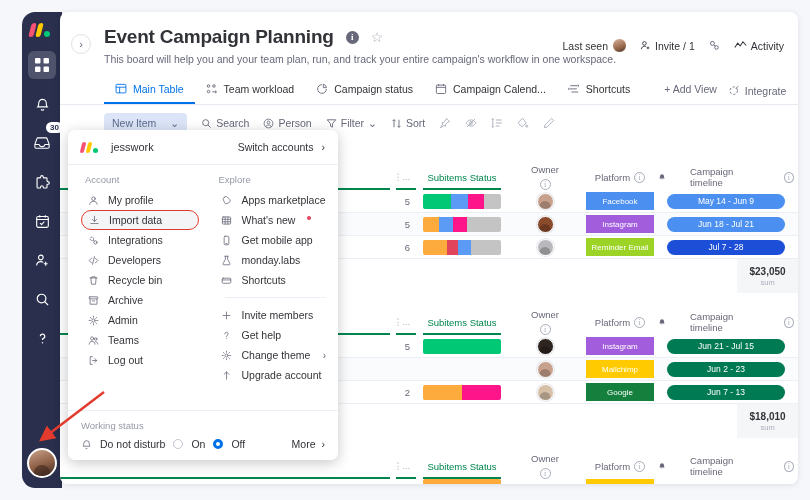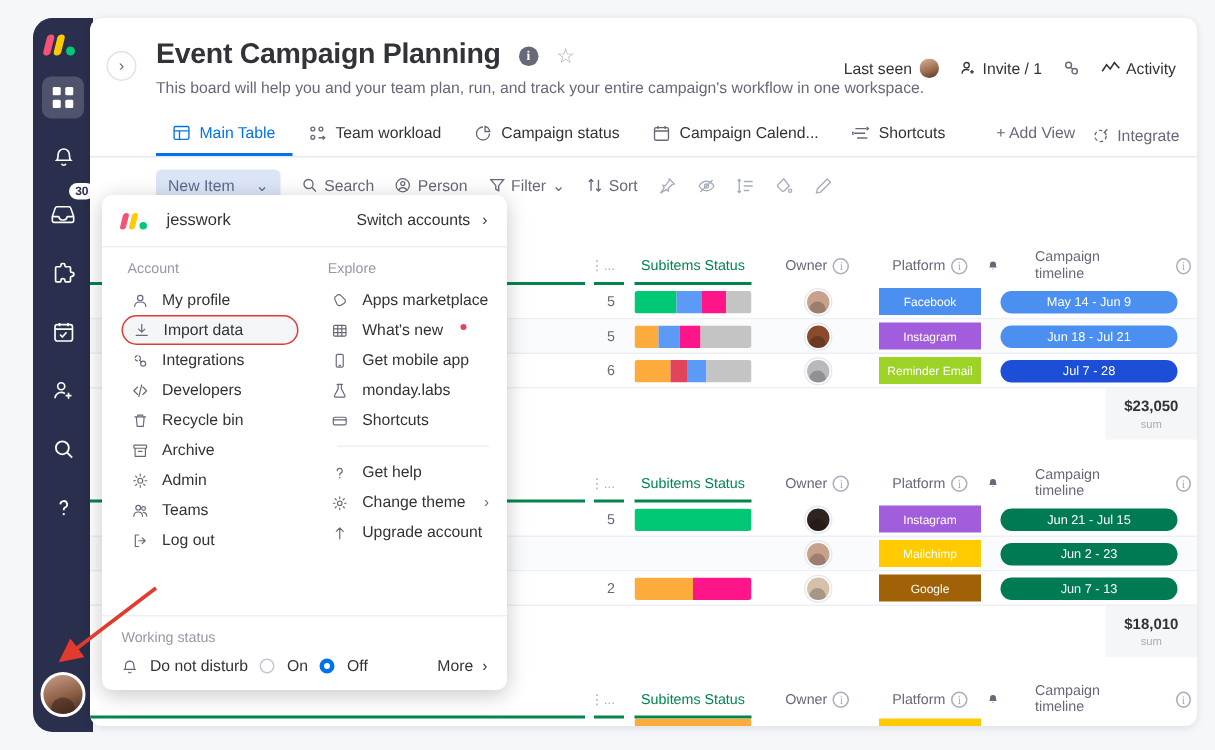--- a/index.html
+++ b/index.html
@@ -137,21 +137,21 @@
   
   .table-area { position:absolute; left:0; right:0; top:140px; bottom:0; overflow:hidden; }
   .grp { position:absolute; left:0; right:0; }
   .grp-head {
     display:flex; align-items:center; height:22px;
     font-size:9.5px; color:#676879; padding-left:0;
   }
   .col { flex:none; display:flex; align-items:center; justify-content:center; gap:4px; }
   .c-num   { width: 26px; justify-content:flex-end; padding-right:6px; }
   .c-sub   { width: 92px; }
-  .c-own   { width: 74px; }
+  .c-own   { width: 74px; flex-direction: column; }
   .c-plat  { width: 76px; }
   .c-time  { width:136px;gap:24px; }
   .c-bud   { width: 66px; }
   .hdr-txt { color:#676879; }
   .hdr-sub { color:#00854d; }
   .ic-i {
     width:11px; height:11px; border-radius:50%;
     border:1px solid #a9adbb; color:#a9adbb;
     font-size:8px; display:inline-flex; align-items:center; justify-content:center;
     font-family:"Liberation Serif", serif;
@@ -671,21 +671,21 @@
               <div class="cell" style="width:92px">
                 <div class="sub-bar">
                   <i style="width:50%;background:#fdab3d"></i>
                   <i style="width:50%;background:#ff158a"></i>
                 </div>
               </div>
               <div class="cell" style="width:74px">
                 <span class="avatar-cell" style="background:#d6c0a8"></span>
               </div>
               <div class="cell" style="width:76px;padding:2px 4px">
-                <span class="plat" style="background:#a16207">Google</span>
+                <span class="plat" style="background:#15803d">Google</span>
               </div>
               <div class="cell" style="width:136px">
                 <span class="pill" style="background:#007a52">Jun 7 - 13</span>
               </div>
               <div class="cell bud" style="width:66px;justify-content:center">$5,760</div>
             </div>
             <div class="sum-row">
               <div style="width:734px"></div>
               <div class="sum-box">
                 <span class="sum-val">$18,010</span>
@@ -893,20 +893,28 @@
                 </svg>
               </span>
               <span>Shortcuts</span>
             </div>
           </div>
         <div class="mdiv"></div>
         <div id="menu-right2">
             <div class="mitem">
               <span class="mi-icon">
                 <svg width="11" height="11" viewBox="0 0 16 16" fill="none" stroke="#676879" stroke-width="1.15" stroke-linecap="round" stroke-linejoin="round">
+                  <path d="M8 3v10M3 8h10"></path>
+                </svg>
+              </span>
+              <span>Invite members</span>
+            </div>
+            <div class="mitem">
+              <span class="mi-icon">
+                <svg width="11" height="11" viewBox="0 0 16 16" fill="none" stroke="#676879" stroke-width="1.15" stroke-linecap="round" stroke-linejoin="round">
                   <path d="M5.6 5.6a2.4 2.4 0 1 1 3.2 2.3c-.6.3-.8.8-.8 1.5v.3"></path>
                   <circle cx="8" cy="12.4" r="0.7" fill="#676879" stroke="none"></circle>
                 </svg>
               </span>
               <span>Get help</span>
             </div>
             <div class="mitem">
               <span class="mi-icon">
                 <svg width="11" height="11" viewBox="0 0 16 16" fill="none" stroke="#676879" stroke-width="1.15" stroke-linecap="round" stroke-linejoin="round">
                   <circle cx="8" cy="8" r="2.2"></circle>

